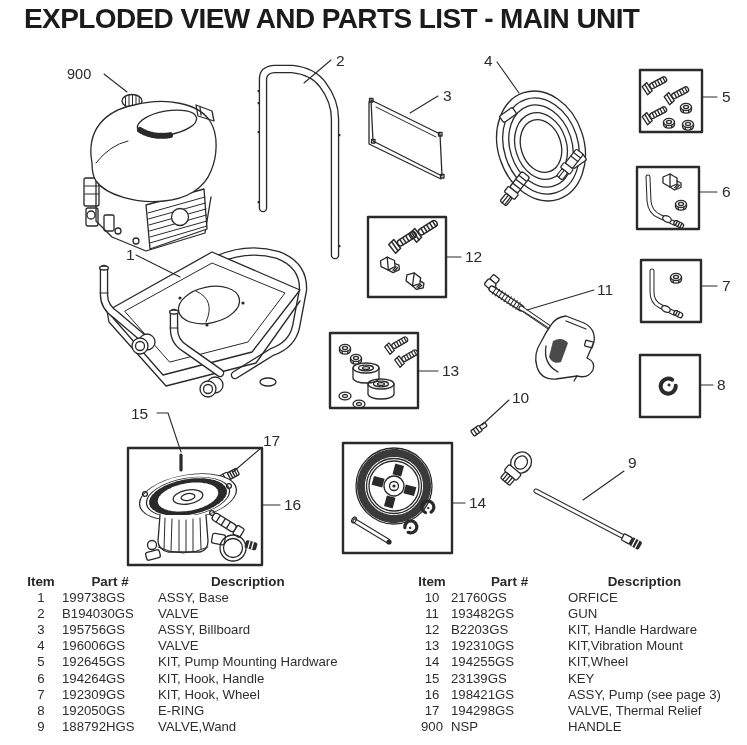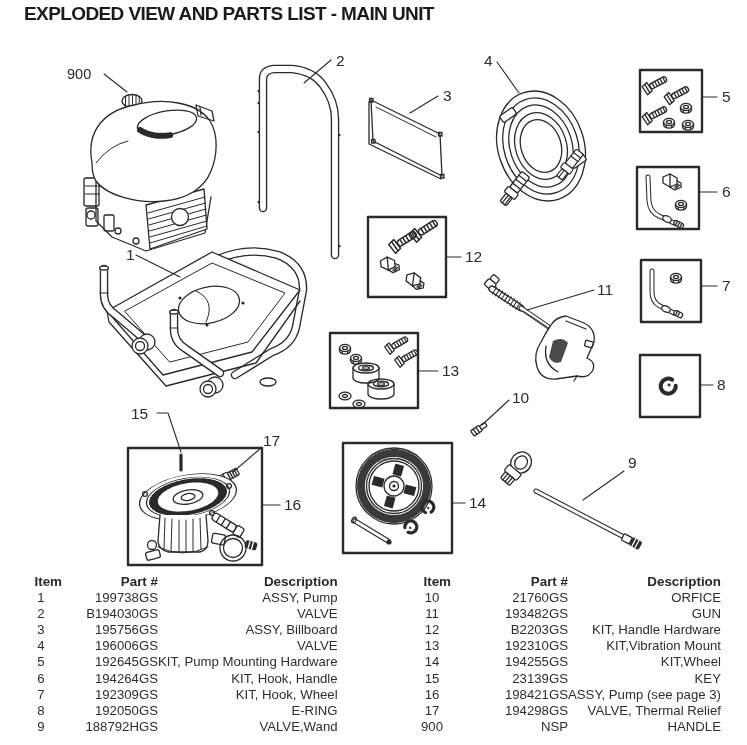--- a/index.html
+++ b/index.html
@@ -1,40 +1,40 @@
 <!DOCTYPE html>
 <html><head>
 <meta charset="utf-8">
 <style>
   html,body{margin:0;padding:0;background:#fff;}
   .page{position:relative;width:747px;height:745px;background:#fff;overflow:hidden;
         font-family:"Liberation Sans",sans-serif;}
-  .title{position:absolute;top:3px;left:24px;font-size:19px;font-weight:bold;
+  .title{position:absolute;top:3px;left:24px;font-size:28px;font-weight:bold;
          letter-spacing:-0.6px;color:#1b1b1b;white-space:nowrap;}
   svg.diagram{position:absolute;top:45px;left:0;}
   
   .diagram path,.diagram rect,.diagram circle,.diagram ellipse,.diagram line,
   .diagram polyline,.diagram polygon{stroke:#2a2a2a;fill:none;stroke-width:1.3;
       stroke-linecap:round;stroke-linejoin:round;}
   .diagram .tube-o{stroke-width:8.5;}  .diagram .tube-i{stroke:#fff;stroke-width:5.8;}
   .diagram .t6{stroke-width:7;}        .diagram .t6i{stroke:#fff;stroke-width:4.4;}
   .diagram .t5{stroke-width:5;}        .diagram .t5i{stroke:#fff;stroke-width:2.9;}
   .diagram .box{stroke-width:2.4;}
   .diagram .leader{stroke-width:1.1;}
   .diagram .thin{stroke-width:1;}
   .diagram .wfill{fill:#fff;}
   .diagram .dk{fill:#2a2a2a;stroke:none;}
   .diagram text{fill:#2b2b2b;stroke:none;font-family:"Liberation Sans",sans-serif;
       font-size:15.5px;}
   .diagram text.sm{font-size:14.5px;}
   .tables{position:absolute;top:574px;left:0;width:747px;color:#2e2e2e;font-size:13.2px;}
   .tables table{border-collapse:collapse;position:absolute;top:0;}
   .t-left{left:20px;} .t-right{left:413px;}
-  .tables th,.tables td{padding:0;line-height:16.1px;vertical-align:top;white-space:nowrap;text-align:right;}
-  .tables th{font-weight:bold;text-align:right;font-size:13.4px;color:#292929;}
+  .tables th,.tables td{padding:0;line-height:16.1px;vertical-align:top;white-space:nowrap;}
+  .tables th{font-weight:bold;text-align:center;font-size:13.4px;color:#292929;}
   .t-left  .c-item{width:42px;} .t-left  .c-part{width:96px;}
   .t-right .c-item{width:38px;} .t-right .c-part{width:117px;}
   .tables td.c-item{text-align:center;}
 </style>
 </head>
 <body>
 
 <div class="page">
 
   <div class="title">EXPLODED VIEW AND PARTS LIST - MAIN UNIT</div>
@@ -482,21 +482,21 @@
         <tr>
           <th class="c-item">Item</th>
           <th class="c-part">Part #</th>
           <th>Description</th>
         </tr>
       </thead>
       <tbody>
         <tr>
           <td class="c-item">1</td>
           <td class="c-part">199738GS</td>
-          <td>ASSY, Pump</td>
+          <td>ASSY, Base</td>
         </tr>
         <tr>
           <td class="c-item">2</td>
           <td class="c-part">B194030GS</td>
           <td>VALVE</td>
         </tr>
         <tr>
           <td class="c-item">3</td>
           <td class="c-part">195756GS</td>
           <td>ASSY, Billboard</td>

